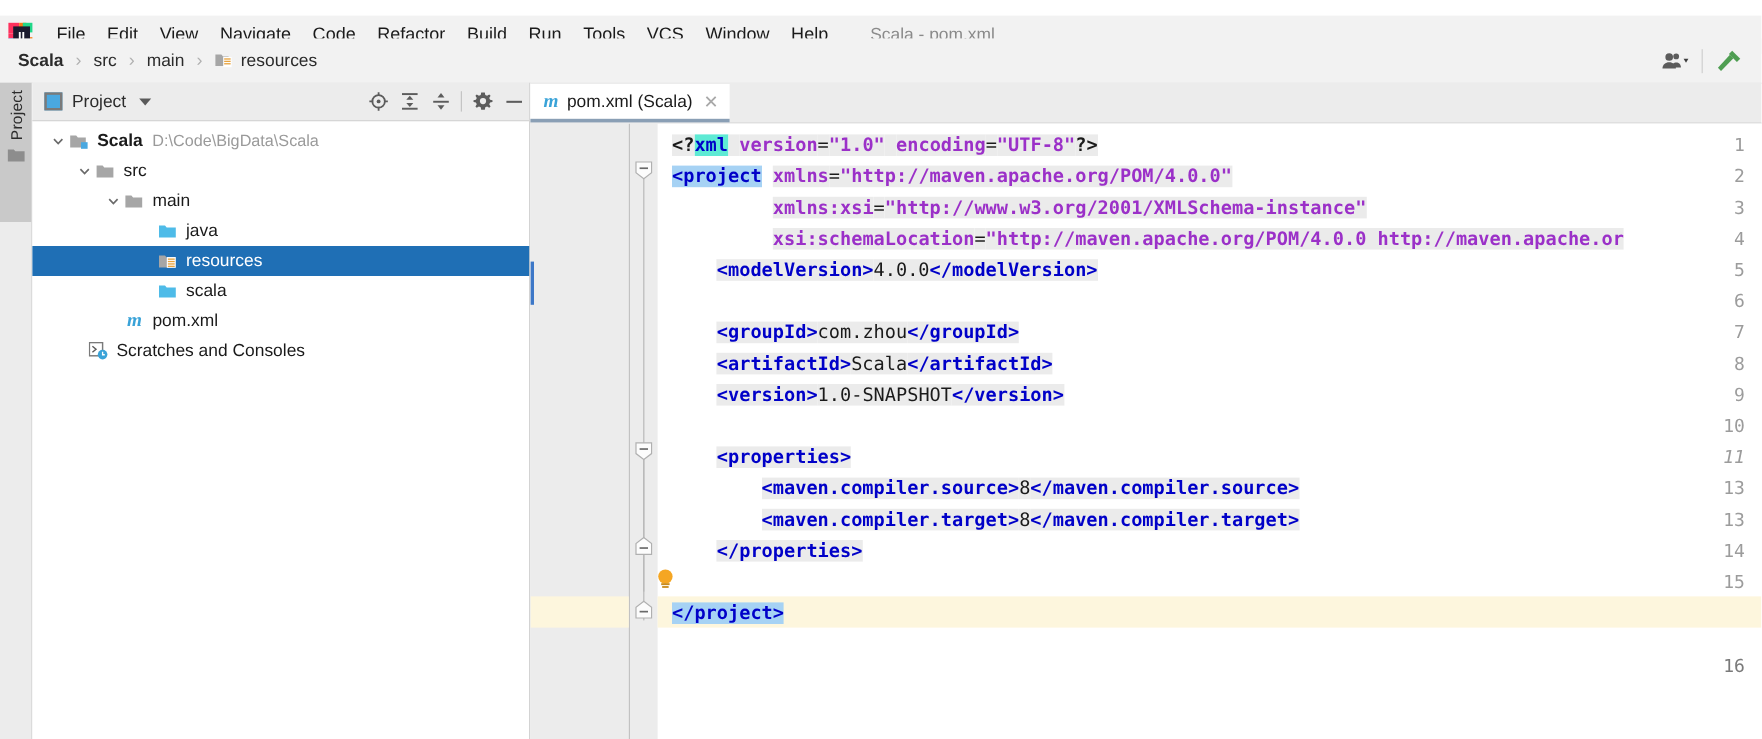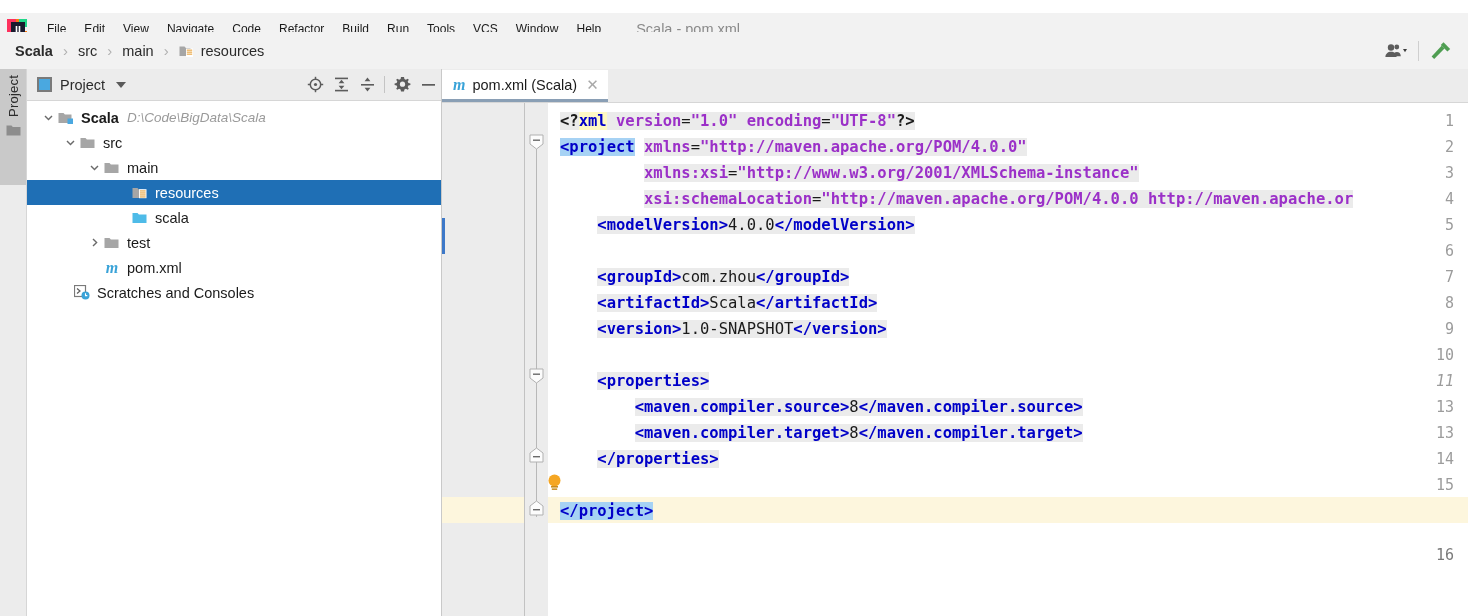--- a/index.html
+++ b/index.html
@@ -16,21 +16,21 @@
   .menubar {
     position: absolute; left: 0; top: 0; width: 1468px; height: 32px;
     background: #f2f2f2;
     display: flex; align-items: center; margin-top: 13px;
   }
   .ij-logo {
     width: 22px; height: 22px; margin-left: 6px; margin-right: 10px;
     position: relative; flex: 0 0 auto;
   }
   .menu-item {
-    font-size: 12px; color: #1a1a1a; padding: 2px 9px 2px 9px;
+    font-size: 15px; color: #1a1a1a; padding: 2px 9px 2px 9px;
     white-space: nowrap; cursor: default; line-height: 20px;
   }
   .menu-item .mn { text-decoration: underline; }
   .win-title {
     font-size: 14.5px; color: #8a8a8a; margin-left: 26px; white-space: nowrap;
   }
 
   
   .navbar {
     position: absolute; left: 0; top: 32px; width: 1468px; height: 37px;
@@ -109,21 +109,21 @@
   }
   .tnode.sel { background: #1f6fb5; color: #ffffff; }
   .twist {
     width: 18px; display: flex; align-items: center; justify-content: center;
     flex: 0 0 18px;
   }
   .tico { width: 18px; margin-right: 6px; flex: 0 0 18px;
           display: flex; align-items: center; justify-content: center; }
   .tlabel { font-size: 14.5px; }
   .tlabel.b { font-weight: bold; }
-  .tpath { font-size: 13.5px; color: #9a9a9a; margin-left: 8px; font-style: italic; }
+  .tpath { font-size: 13.5px; color: #9a9a9a; margin-left: 8px; }
 
   
   .editor-area {
     position: absolute; left: 442px; top: 69px; width: 1026px; height: 547px;
     background: #ffffff;
   }
   .tabs {
     height: 33px; background: #ececec; display: flex; align-items: flex-end;
     border-bottom: 1px solid #d6d6d6; position: relative;
   }
@@ -175,21 +175,21 @@
     position: absolute; left: 0; height: 26px; line-height: 26px;
     font-size: 15.5px; font-family: "DejaVu Sans Mono", monospace;
     white-space: pre; font-weight: bold; letter-spacing: 0px;
   }
   .tk { }
   .tag    { color: #0000c8; background: #ebebeb; }
   .attr   { color: #9b30c8; background: #ebebeb; }
   .aval   { color: #9b30c8; background: #ebebeb; }
   .txt    { color: #1a1a1a; font-weight: normal; background: #ebebeb; }
   .plain  { color: #1a1a1a; font-weight: normal; }
-  .pi     { color: #0000c8; background: #fef9c3; }
+  .pi     { color: #0000c8; background: #5eead4; }
   .pimark { color: #1a1a1a; background: #ebebeb; }
   .seltag { color: #0000c8; background: #a6d2f4; }
 
   
   .foldmark {
     position: absolute; left: 5px; width: 15px; height: 15px;
   }
   .foldline {
     position: absolute; left: 12px; width: 1px; background: #b8b8b8;
   }
@@ -382,20 +382,28 @@
             </svg>
         </div>
         <div class="tico">
           <svg width="17" height="14" viewBox="0 0 17 14">
               <path d="M0.5 2h5l1.4 1.6h7.6v8.4H0.5z" fill="#a6a6a6"></path>
             </svg>
         </div>
         <span class="tlabel">main</span>
       </div>
 
+      <div class="tnode" style="padding-left:104px">
+        <div class="tico">
+          <svg width="17" height="14" viewBox="0 0 17 14">
+              <path d="M0.5 2h5l1.4 1.6h7.6v8.4H0.5z" fill="#4ebbe8"></path>
+            </svg>
+        </div>
+        <span class="tlabel">java</span>
+      </div>
 
       <div class="tnode sel" style="padding-left:104px">
         <div class="tico">
           <svg width="17" height="14" viewBox="0 0 17 14">
             <path d="M0.5 2h5l1.4 1.6h4.6v8.4H0.5z" fill="#a6a6a6"></path>
             <rect x="7" y="3.2" width="7.5" height="9" fill="#ffffff"></rect>
             <rect x="7.9" y="4.4" width="5.7" height="1.1" fill="#e8a33d"></rect>
             <rect x="7.9" y="6.4" width="5.7" height="1.1" fill="#e8a33d"></rect>
             <rect x="7.9" y="8.4" width="5.7" height="1.1" fill="#e8a33d"></rect>
             <rect x="7.9" y="10.4" width="5.7" height="1.1" fill="#e8a33d"></rect>
@@ -406,33 +414,20 @@
 
       <div class="tnode" style="padding-left:104px">
         <div class="tico">
           <svg width="17" height="14" viewBox="0 0 17 14">
               <path d="M0.5 2h5l1.4 1.6h7.6v8.4H0.5z" fill="#4ebbe8"></path>
             </svg>
         </div>
         <span class="tlabel">scala</span>
       </div>
 
-      <div class="tnode" style="padding-left:58px">
-        <div class="twist">
-          <svg width="11" height="11" viewBox="0 0 11 11">
-              <path d="M4 2 L7.6 5.5 L4 9" fill="none" stroke="#6a6a6a" stroke-width="1.4"></path>
-            </svg>
-        </div>
-        <div class="tico">
-          <svg width="17" height="14" viewBox="0 0 17 14">
-              <path d="M0.5 2h5l1.4 1.6h7.6v8.4H0.5z" fill="#a6a6a6"></path>
-            </svg>
-        </div>
-        <span class="tlabel">test</span>
-      </div>
 
       <div class="tnode" style="padding-left:76px">
         <div class="tico">
           <span style="font-family:'Liberation Serif',serif;font-style:italic;font-weight:bold;color:#3aa3d8;font-size:16px;line-height:14px;">m</span>
         </div>
         <span class="tlabel">pom.xml</span>
       </div>
 
 
       <div class="tnode" style="padding-left:46px">

